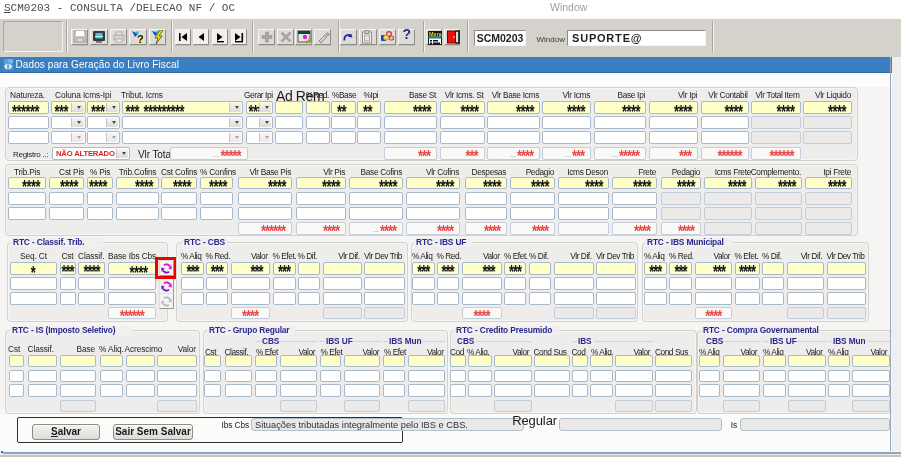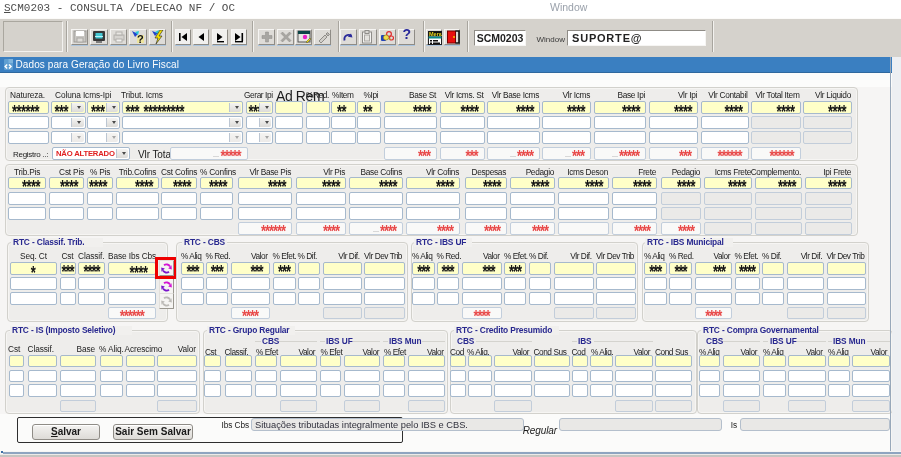--- a/index.html
+++ b/index.html
@@ -159,21 +159,21 @@
       <path d="M3.2 5.5 L1.2 7.5 L3.2 9.5 M5 5.5 L7 7.5 L5 9.5" stroke="#fff" stroke-width="1.5" fill="none"></path>
     </svg>
     <div style="position:absolute;white-space:nowrap;font-size:10px;letter-spacing:0.1px;color:#fdfdfd;line-height:9px;top:59.5px;left:15.5px;">Dados para Geração do Livro Fiscal</div>
     <div style="position:absolute;left:5px;top:87px;width:853px;height:74px;box-sizing:border-box;border:1px solid #d2d1cc;border-radius:4px;background:#eeedeb;box-shadow:inset 0 0 0 1px #f6f5f3;"></div>
     <div style="position:absolute;white-space:nowrap;font-size:8.3px;letter-spacing:-0.1px;color:#1c1c1c;line-height:9px;top:90.5px;left:10px;">Natureza.</div>
     <div style="position:absolute;white-space:nowrap;font-size:8.3px;letter-spacing:-0.1px;color:#1c1c1c;line-height:9px;top:90.5px;left:55px;">Coluna Icms-Ipi</div>
     <div style="position:absolute;white-space:nowrap;font-size:8.3px;letter-spacing:-0.1px;color:#1c1c1c;line-height:9px;top:90.5px;left:121px;">Tribut. Icms</div>
     <div style="position:absolute;white-space:nowrap;font-size:8.3px;letter-spacing:-0.4px;color:#1c1c1c;line-height:9px;top:90.5px;left:244px;">Gerar Ipi</div>
     <div style="position:absolute;white-space:nowrap;font-size:14px;letter-spacing:-0.4px;color:#1c1c1c;line-height:9px;top:92px;left:276px;">Ad Rem</div>
     <div style="position:absolute;white-space:nowrap;font-size:8.3px;letter-spacing:-0.4px;color:#1c1c1c;line-height:9px;top:90.5px;left:306px;">%Red.</div>
-    <div style="position:absolute;white-space:nowrap;font-size:8.3px;letter-spacing:-0.4px;color:#1c1c1c;line-height:9px;top:90.5px;left:332px;">%Item</div>
+    <div style="position:absolute;white-space:nowrap;font-size:8.3px;letter-spacing:-0.4px;color:#1c1c1c;line-height:9px;top:90.5px;left:332px;">%Base</div>
     <div style="position:absolute;white-space:nowrap;font-size:8.3px;letter-spacing:-0.4px;color:#1c1c1c;line-height:9px;top:90.5px;left:363.5px;">%Ipi</div>
     <div style="position:absolute;white-space:nowrap;font-size:8.3px;letter-spacing:-0.3px;color:#1c1c1c;line-height:9px;top:90.5px;right:465.0px;">Base St</div>
     <div style="position:absolute;white-space:nowrap;font-size:8.3px;letter-spacing:-0.3px;color:#1c1c1c;line-height:9px;top:90.5px;right:417.5px;">Vlr Icms. St</div>
     <div style="position:absolute;white-space:nowrap;font-size:8.3px;letter-spacing:-0.3px;color:#1c1c1c;line-height:9px;top:90.5px;right:362px;">Vlr Base Icms</div>
     <div style="position:absolute;white-space:nowrap;font-size:8.3px;letter-spacing:-0.3px;color:#1c1c1c;line-height:9px;top:90.5px;right:311px;">Vlr Icms</div>
     <div style="position:absolute;white-space:nowrap;font-size:8.3px;letter-spacing:-0.3px;color:#1c1c1c;line-height:9px;top:90.5px;right:256px;">Base Ipi</div>
     <div style="position:absolute;white-space:nowrap;font-size:8.3px;letter-spacing:-0.3px;color:#1c1c1c;line-height:9px;top:90.5px;right:204px;">Vlr Ipi</div>
     <div style="position:absolute;white-space:nowrap;font-size:8.3px;letter-spacing:-0.3px;color:#1c1c1c;line-height:9px;top:90.5px;right:153.5px;">Vlr Contabil</div>
     <div style="position:absolute;white-space:nowrap;font-size:8.3px;letter-spacing:-0.3px;color:#1c1c1c;line-height:9px;top:90.5px;right:101.5px;">Vlr Total Item</div>
     <div style="position:absolute;white-space:nowrap;font-size:8.3px;letter-spacing:-0.3px;color:#1c1c1c;line-height:9px;top:90.5px;right:50px;">Vlr Liquido</div>
@@ -808,21 +808,21 @@
     <div style="position:absolute;left:852px;top:369.5px;width:37.5px;height:12.5px;box-sizing:border-box;border:1px solid #a6b9cd;border-radius:2px;background:#fff;overflow:hidden;"></div>
     <div style="position:absolute;left:852px;top:384px;width:37.5px;height:12.5px;box-sizing:border-box;border:1px solid #a6b9cd;border-radius:2px;background:#fff;overflow:hidden;"></div>
     <div style="position:absolute;left:722.5px;top:399.5px;width:37.5px;height:12px;box-sizing:border-box;border:1px solid #c2cdda;border-radius:2px;background:#ebeae8;overflow:hidden;"></div>
     <div style="position:absolute;left:788px;top:399.5px;width:37.5px;height:12px;box-sizing:border-box;border:1px solid #c2cdda;border-radius:2px;background:#ebeae8;overflow:hidden;"></div>
     <div style="position:absolute;left:852px;top:399.5px;width:37.5px;height:12px;box-sizing:border-box;border:1px solid #c2cdda;border-radius:2px;background:#ebeae8;overflow:hidden;"></div>
     <div style="position:absolute;left:16.5px;top:417px;width:386.5px;height:26px;box-sizing:border-box;border:1.5px solid #2e2e2e;border-radius:2px;background:#fbfbfa;"></div>
     <div style="position:absolute;left:32px;top:424px;width:68px;height:15.5px;box-sizing:border-box;background:linear-gradient(#f4f3f1,#dddbd7);border:1px solid #8f8c86;border-radius:3px;font-size:10px;font-weight:bold;color:#1a1a1a;text-align:center;line-height:14px;box-shadow:inset 0 1px 0 #fff;"><span style="text-decoration:underline">S</span>alvar</div>
     <div style="position:absolute;left:113px;top:424px;width:80px;height:15.5px;box-sizing:border-box;background:linear-gradient(#f4f3f1,#dddbd7);border:1px solid #8f8c86;border-radius:3px;font-size:10px;font-weight:bold;color:#1a1a1a;text-align:center;line-height:14px;box-shadow:inset 0 1px 0 #fff;">Sair Sem Salvar</div>
     <div style="position:absolute;white-space:nowrap;font-size:8.3px;letter-spacing:-0.1px;color:#1c1c1c;line-height:9px;top:420.5px;right:652px;">Ibs Cbs</div>
     <div style="position:absolute;left:251px;top:417.5px;width:273px;height:13.5px;box-sizing:border-box;background:#e9e8e6;border:1px solid #b4bfcc;border-radius:3px;font-size:9.3px;color:#30303c;line-height:12px;padding-left:3px;white-space:nowrap;overflow:hidden;">Situações tributadas integralmente pelo IBS e CBS.</div>
-    <div style="position:absolute;white-space:nowrap;font-size:10px;letter-spacing:-0.1px;color:#1c1c1c;line-height:9px;top:426px;right:344px;font-style:italic;">Regular</div>
+    <div style="position:absolute;white-space:nowrap;font-size:13px;letter-spacing:-0.1px;color:#1c1c1c;line-height:9px;top:416px;right:344px;">Regular</div>
     <div style="position:absolute;left:559px;top:417.5px;width:163px;height:13.5px;box-sizing:border-box;background:#e9e8e6;border:1px solid #b4bfcc;border-radius:3px;"></div>
     <div style="position:absolute;white-space:nowrap;font-size:8.3px;letter-spacing:-0.1px;color:#1c1c1c;line-height:9px;top:420.5px;right:164px;">Is</div>
     <div style="position:absolute;left:740px;top:417.5px;width:150px;height:13.5px;box-sizing:border-box;background:#e9e8e6;border:1px solid #b4bfcc;border-radius:3px;"></div>
     <div style="position:absolute;left:890px;top:57px;width:0px;height:394px;border-left:1.5px solid #98a8ba;"></div>
     <div style="position:absolute;left:891.5px;top:57px;width:9.5px;height:394px;background:#edeff2;"></div>
     <div style="position:absolute;left:3px;top:452px;width:898px;height:1.5px;background:#8ea4c0;"></div>
     <div style="position:absolute;left:0px;top:453.5px;width:901px;height:1.5px;background:#eceae8;"></div>
     <div style="position:absolute;left:0px;top:455px;width:901px;height:2px;background:#c6c4c0;"></div>
     <div style="position:absolute;left:1px;top:451px;width:2px;height:2px;background:#3c6ea5;"></div>
   </div>

